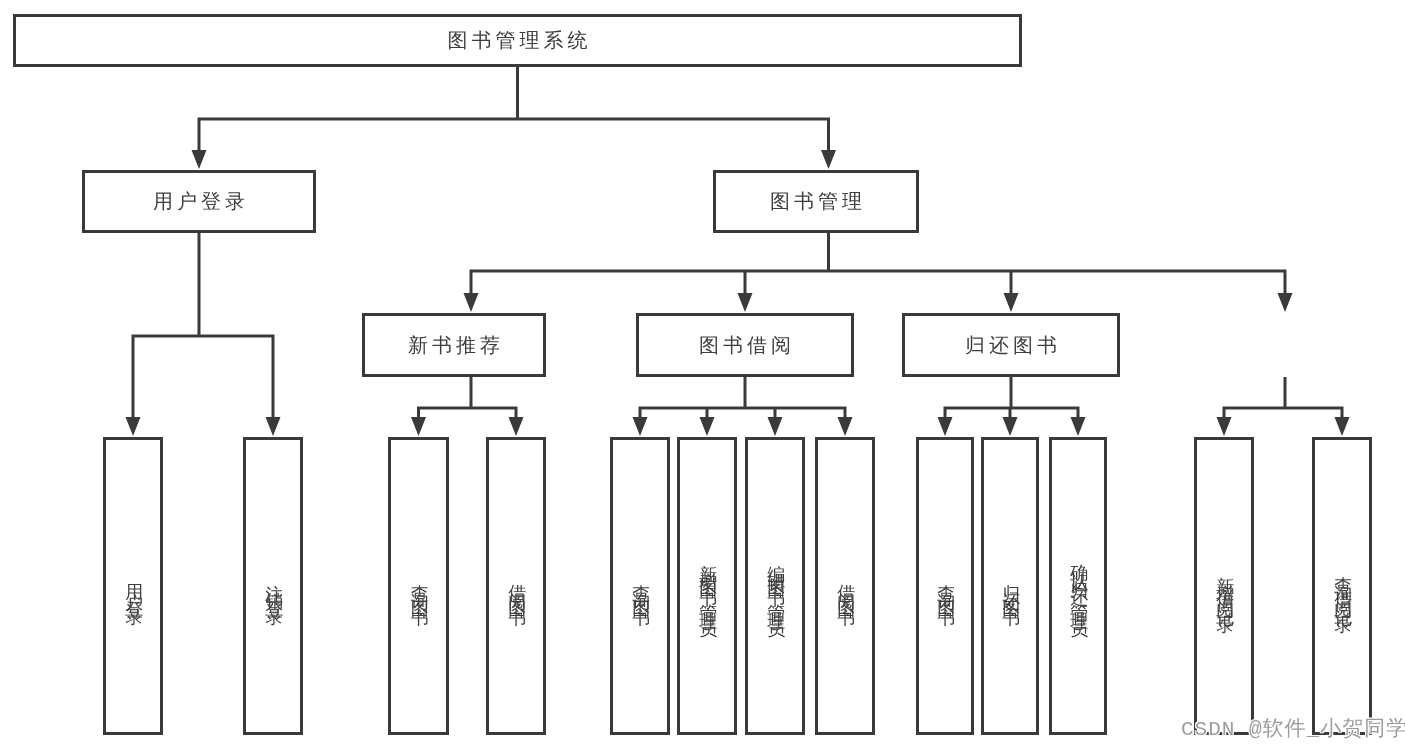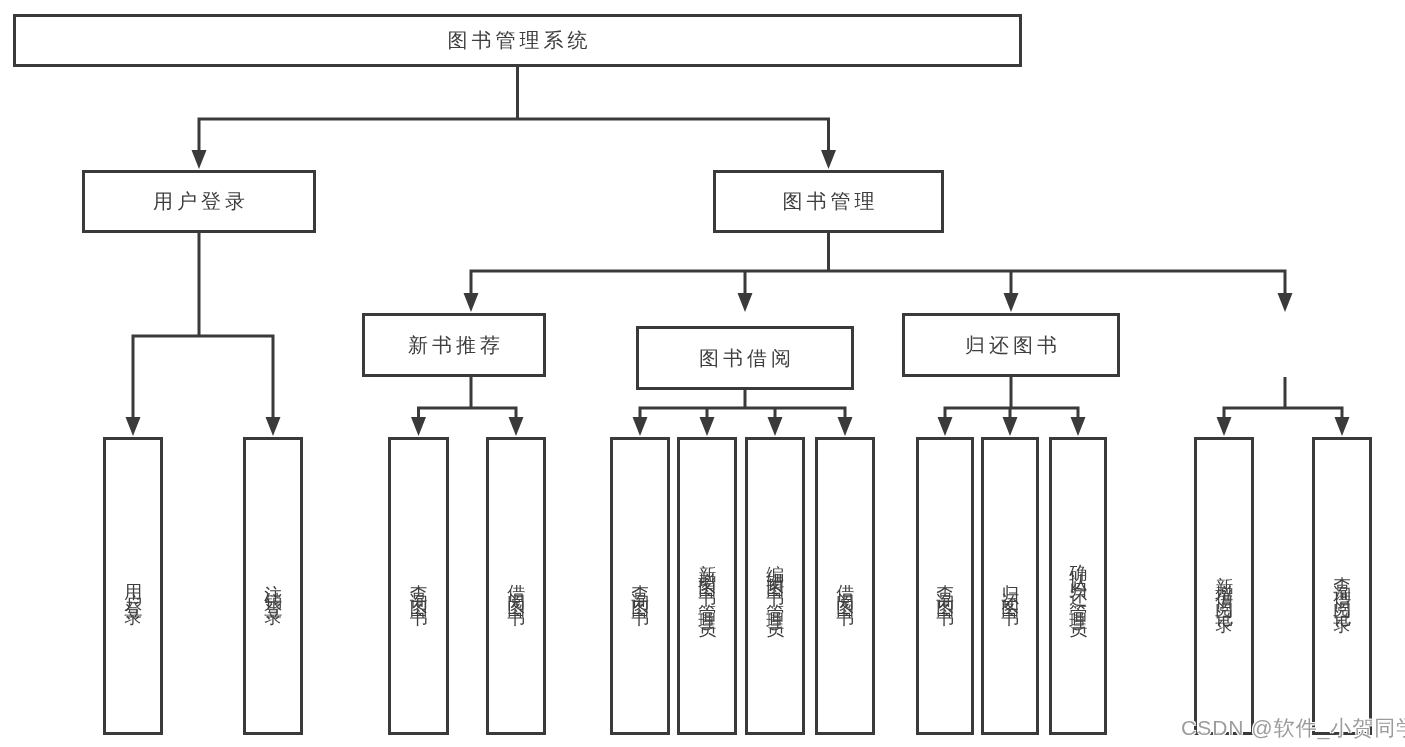--- a/index.html
+++ b/index.html
@@ -1,21 +1,21 @@
 <!DOCTYPE html>
 <html><head>
 <meta charset="utf-8">
 <style>
   html, body { margin: 0; padding: 0; background: #ffffff; }
   .canvas {
     position: relative;
     width: 1405px;
     height: 747px;
     background: #ffffff;
-    font-family: Liberation Sans, sans-serif;
+    font-family: Liberation Mono, monospace;
     overflow: hidden;
   }
   .edges { position: absolute; left: 0; top: 0; }
   .node {
     position: absolute;
     box-sizing: border-box;
     background: #ffffff;
     border: 3px solid #3a3a3a;
     display: flex;
     align-items: center;
@@ -73,28 +73,28 @@
              M1216.5 417 H1231.5 L1224 436 Z M1334.5 417 H1349.5 L1342 436 Z" fill="#3a3a3a" stroke="none"></path>
   </svg>
 
   <div class="node h" style="left:13px;top:14px;width:1009px;height:53px">
     <span class="lbl">图书管理系统</span>
   </div>
 
   <div class="node h" style="left:82px;top:170px;width:234px;height:63px">
     <span class="lbl">用户登录</span>
   </div>
-  <div class="node h" style="left:713px;top:170px;width:231px;height:63px">
+  <div class="node h" style="left:713px;top:170px;width:206px;height:63px">
     <span class="lbl">图书管理</span>
   </div>
 
   <div class="node h" style="left:362px;top:313px;width:184px;height:64px">
     <span class="lbl">新书推荐</span>
   </div>
-  <div class="node h" style="left:636px;top:326px;width:218px;height:64px">
+  <div class="node h" style="left:636px;top:313px;width:218px;height:64px">
     <span class="lbl">图书借阅</span>
   </div>
   <div class="node h" style="left:902px;top:313px;width:218px;height:64px">
     <span class="lbl">归还图书</span>
   </div>
 
   <div class="node v" style="left:103px;top:437px;width:60px;height:298px">
     <span class="lbl">用户登录</span>
   </div>
   <div class="node v" style="left:243px;top:437px;width:60px;height:298px">

